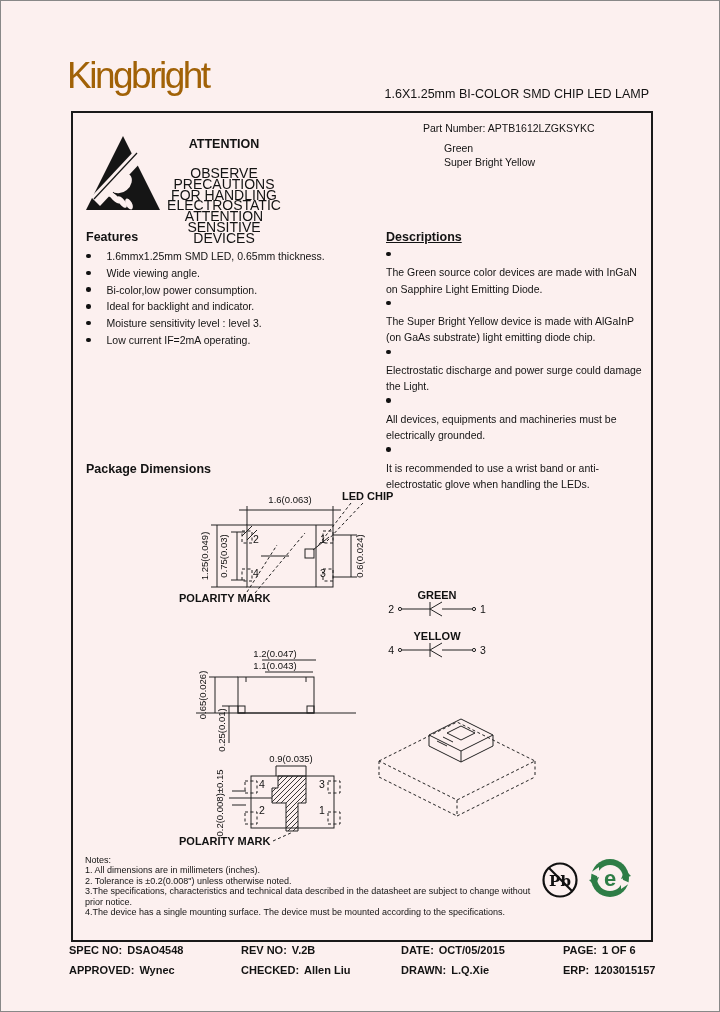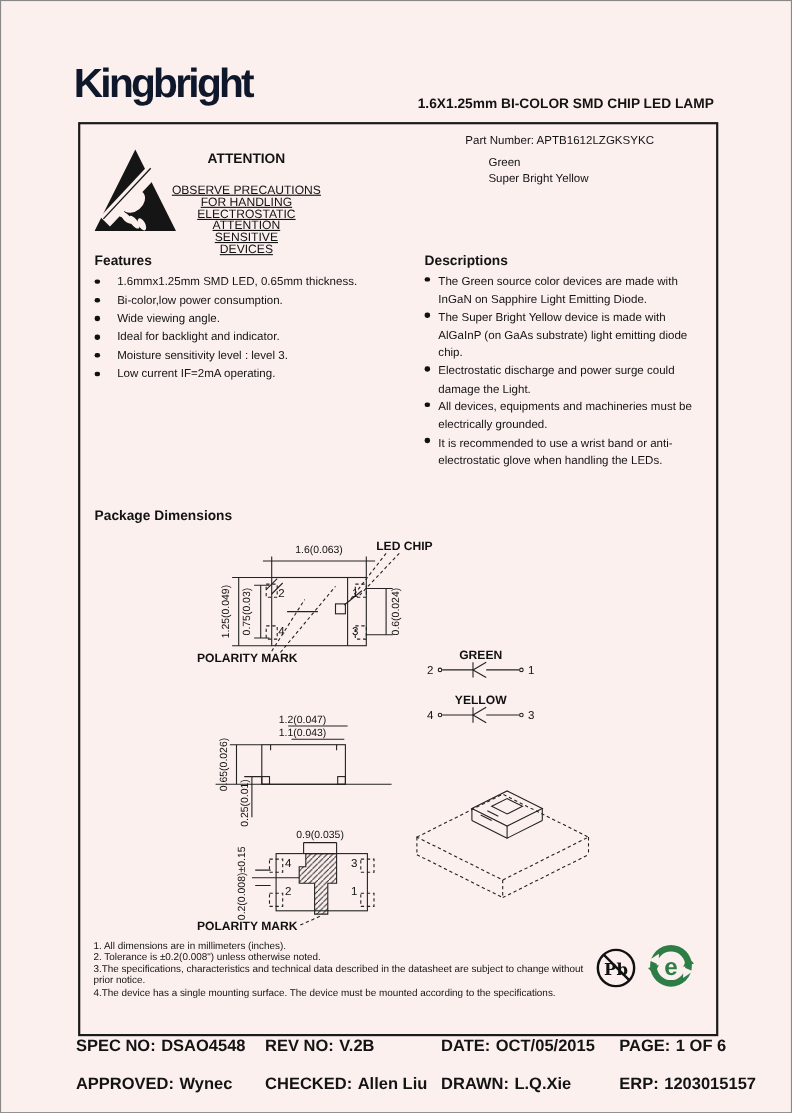--- a/index.html
+++ b/index.html
@@ -2,46 +2,46 @@
 <html><head>
 <meta charset="utf-8">
 <style>
   html,body { margin:0; padding:0; background:#fcf0ef; }
   .page {
     position:relative; width:720px; height:1012px; box-sizing:border-box;
     background:#fcf0ef; border:1px solid #888; overflow:hidden;
     font-family:"Liberation Sans", sans-serif; color:#131313;
   }
   .abs { position:absolute; }
-  .brand { left:66px; top:54px; font-size:37px; font-weight:700; letter-spacing:-2.5px; color:#0f172a; }
-  .doc-title { right:70px; top:86px; font-size:12.5px; font-weight:bold; }
+  .brand { left:66px; top:54px; font-size:37px; font-weight:400; letter-spacing:-2.5px; color:#a16207; }
+  .doc-title { right:70px; top:86px; font-size:12.5px; font-weight:normal; }
   .main-box { left:70px; top:110px; width:578px; height:827px; border:2px solid #1a1a1a; }
   .part-line { left:385px; top:121px; font-size:10.5px;padding-left:37px; }
   .part-colors { left:443px; top:141px; font-size:10.5px; line-height:13.5px; }
   .attention { left:146px; top:136px; width:154px; text-align:center; }
   .att-title { font-size:12.5px; font-weight:bold; margin-bottom:17px; }
-  .att-line { font-size:11px; line-height:10.8px;text-decoration:underline; }
+  .att-line { font-size:14px; line-height:10.8px; }
   .esd-logo { left:82px; top:132px; }
   .sec-h { font-size:12.5px; font-weight:bold; }
   .features-h { left:85px; top:229px; }
-  .descriptions-h { left:385px; top:229px; }
+  .descriptions-h { left:385px; top:229px;text-decoration:underline; }
   .pkg-h { left:85px; top:461px; }
   ul.blist { list-style:none; margin:0; padding:0; font-size:10.5px; }
   .features-list { left:85px; top:249px; width:280px; }
   .features-list li { display:flex; gap:16px; align-items:flex-start; line-height:12px; margin-bottom:4.8px; }
   .descriptions-list { left:385px; top:247px; width:258px; }
-  .descriptions-list li { display:flex; gap:8px; align-items:flex-start; line-height:16.3px; margin-bottom:0px; }
+  .descriptions-list li { display:flex; gap:8px; align-items:flex-start; line-height:16.3px; margin-bottom:0px;flex-direction:column; }
   .bullet { width:4.5px; height:4.5px; background:#111; border-radius:50%; flex:0 0 auto; margin-top:3.8px; }
   .diagram-svg { left:78px; top:484px; }
   .notes { left:84px; top:854px; font-size:9px; line-height:10.4px; width:452px; }
   .pb-logo { left:540px; top:860px; }
   .e-logo { left:588px; top:856px; }
   .footer { left:68px; top:941px; width:584px; display:grid;
-    grid-template-columns:172px 160px 162px 1fr; row-gap:18px;
-    font-size:15px; font-weight:bold; line-height:17px; }
+    grid-template-columns:172px 160px 162px 1fr; row-gap:3px;
+    font-size:11px; font-weight:bold; line-height:17px; }
   .footer .cell span.v { margin-left:5px; }
   
   .ln  { stroke:#222; stroke-width:1; fill:none; }
   .dsh { stroke:#222; stroke-width:1; fill:none; stroke-dasharray:3,2.5; }
   .dt  { font-size:9.5px; fill:#111; font-family:"Liberation Sans",sans-serif; }
   .pn  { font-size:10.5px; fill:#111; font-family:"Liberation Sans",sans-serif; }
   .bl  { font-size:11px; font-weight:bold; fill:#111; font-family:"Liberation Sans",sans-serif; }
 </style>
 </head>
 <body>
@@ -83,25 +83,25 @@
   </div>
 
   <div class="abs sec-h features-h">Features</div>
   <ul class="abs blist features-list">
     <li>
         <span class="bullet"></span>
         <span>1.6mmx1.25mm SMD LED, 0.65mm thickness.</span>
       </li>
     <li>
         <span class="bullet"></span>
+        <span>Wide viewing angle.</span>
+      </li>
+    <li>
+        <span class="bullet"></span>
         <span>Bi-color,low power consumption.</span>
-      </li>
-    <li>
-        <span class="bullet"></span>
-        <span>Wide viewing angle.</span>
       </li>
     <li>
         <span class="bullet"></span>
         <span>Ideal for backlight and indicator.</span>
       </li>
     <li>
         <span class="bullet"></span>
         <span>Moisture sensitivity level : level 3.</span>
       </li>
     <li>
@@ -261,20 +261,21 @@
       <line class="ln" x1="382" y1="266" x2="382" y2="277"></line>
       <line class="ln" x1="350" y1="261" x2="382" y2="277"></line>
       <line class="ln" x1="382" y1="277" x2="414" y2="261"></line>
       <polygon class="ln" points="368,248 382,241 396,248 382,255"></polygon>
       <line class="ln" x1="358" y1="256" x2="368" y2="261"></line>
       <line class="ln" x1="364" y1="252" x2="374" y2="257"></line>
     </g>
   </svg>
 
   <div class="abs notes">
+    <div>Notes:</div>
     <div>1. All dimensions are in millimeters (inches).</div>
     <div>2. Tolerance is ±0.2(0.008") unless otherwise noted.</div>
     <div>3.The specifications, characteristics and technical data described in the datasheet are subject to change without prior notice.</div>
     <div>4.The device has a single mounting surface. The device must be mounted according to the specifications.</div>
   </div>
 
   <svg class="abs pb-logo" width="38" height="38" viewBox="0 0 38 38">
     <circle cx="19" cy="19" r="16.5" fill="none" stroke="#111" stroke-width="2.2"></circle>
     <text x="19" y="25" text-anchor="middle" font-size="15" font-weight="bold" fill="#111" font-family="DejaVu Serif, serif">Pb</text>
     <line x1="8" y1="7" x2="31" y2="30" stroke="#111" stroke-width="2.2"></line>

